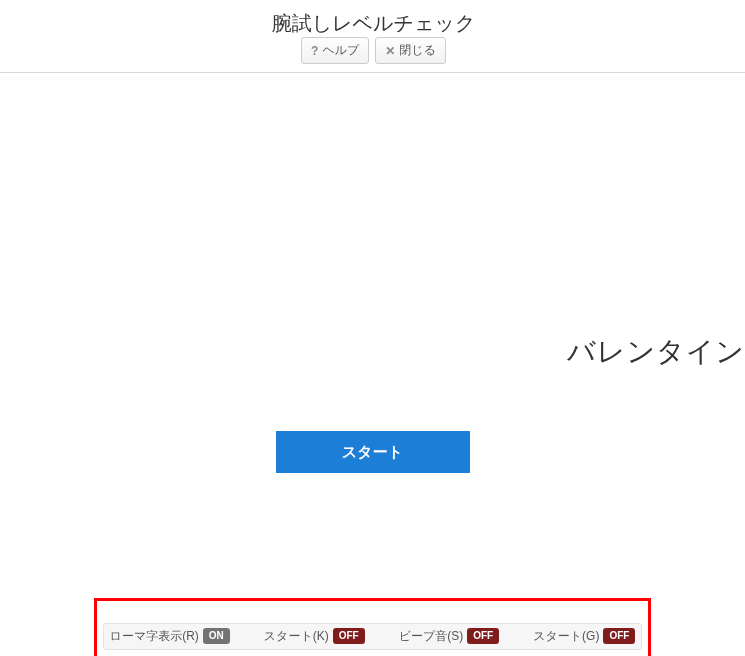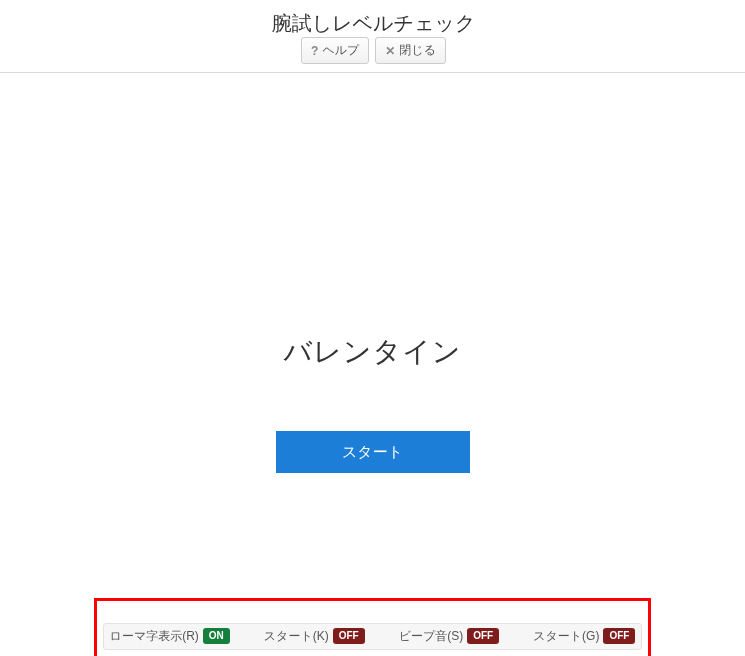--- a/index.html
+++ b/index.html
@@ -46,37 +46,37 @@
     }
     .main {
       position: relative;
       height: 614px;
     }
     .prompt-word {
       position: absolute;
       top: 260px;
       left: 0;
       right: 0;
-      text-align: center;
+      text-align: right;
       font-size: 28px;
       color: #333;
       letter-spacing: 1px;
     }
     .start-btn {
       position: absolute;
       top: 358px;
       left: 50%;
       transform: translateX(-50%);
       background: #1c7ed6;
       color: #fff;
       border: none;
       width: 194px;
       height: 42px;
       font-size: 15px;
-      font-weight: normal;
+      font-weight: bold;
       cursor: pointer;
       display: flex;
       align-items: center;
       justify-content: center;
     }
     .options-box {
       position: absolute;
       left: 94px;
       right: 94px;
       top: 525px;
@@ -105,21 +105,21 @@
     }
     .badge {
       display: inline-block;
       color: #fff;
       font-size: 10px;
       font-weight: bold;
       padding: 2px 6px;
       border-radius: 3px;
       line-height: 1.2;
     }
-    .badge.on { background: #15803d; }
+    .badge.on { background: #737373; }
     .badge.off { background: #7f1d1d; }
   </style>
 </head>
 <body>
 
 <div class="header">
   <div class="title">腕試しレベルチェック</div>
   <div class="header-buttons">
     <button class="hbtn">
       <span class="icon">?</span>

